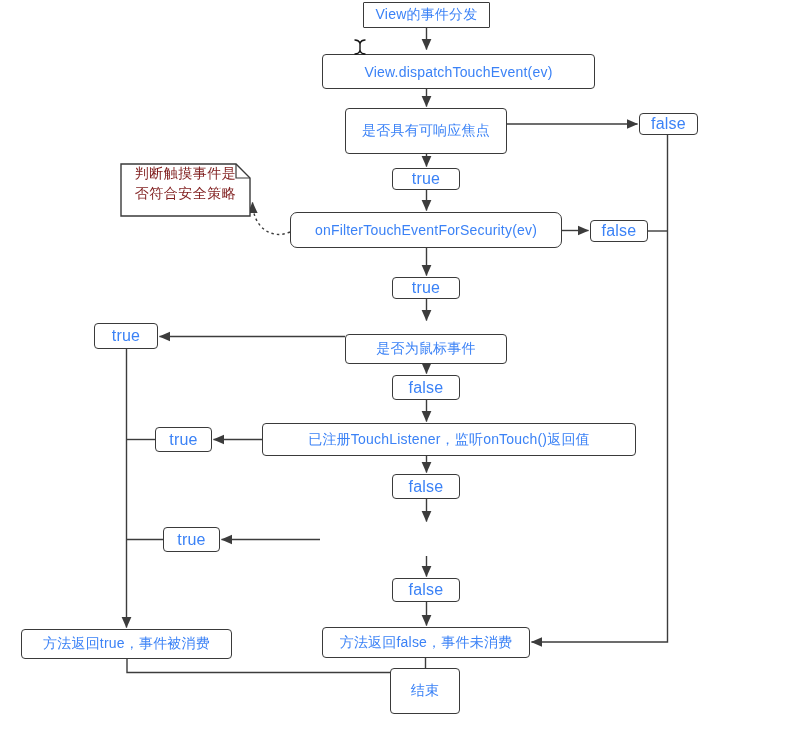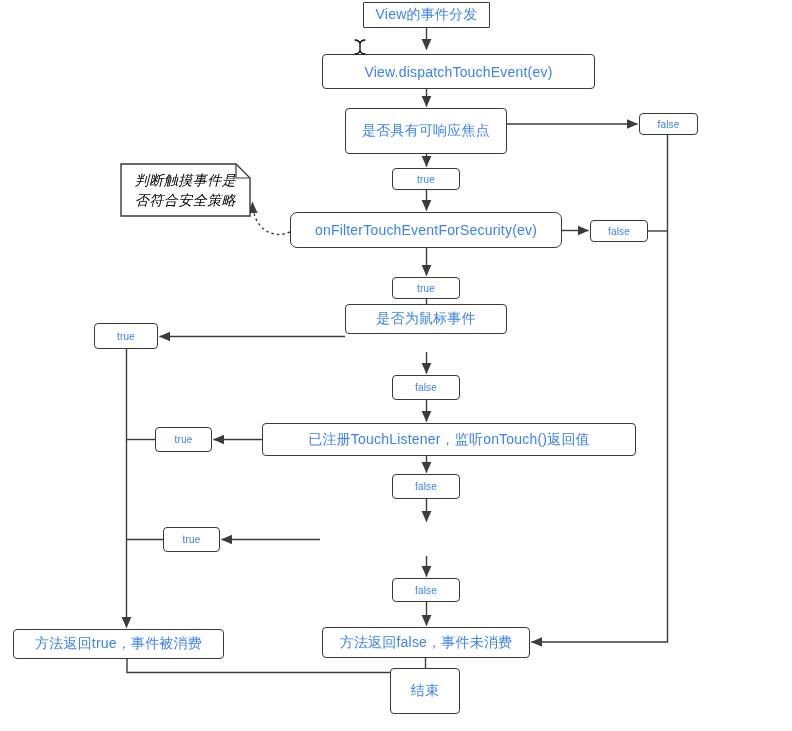--- a/index.html
+++ b/index.html
@@ -27,33 +27,32 @@
     align-items:center;
     justify-content:center;
     text-align:center;
     color:#3b82f6;
     font-size:14px;
     letter-spacing:0.2px;
     white-space:nowrap;
     z-index:2;
   }
   .node.sharp{border-radius:1px;}
-  .node.small{font-size:10px;}
+  .node.small{font-size:16px;}
   .note-shape{
     position:absolute;
     z-index:2;
   }
   .note-text{
     position:absolute;
     left:0;top:0;width:100%;height:100%;
     display:flex;flex-direction:column;
-    align-items:center;justify-content:center;
-    color:#000000;font-size:14px;line-height:1.45;
+    align-items:center;
+    color:#7f1d1d;font-size:14px;line-height:1.45;
     letter-spacing:0.5px;
-    font-style:italic;
   }
   .cursor{
     position:absolute;
     z-index:3;
   }
 </style>
 </head>
 <body>
 
 <div id="canvas">
@@ -113,38 +112,38 @@
       <span>否符合安全策略</span>
     </div>
   </div>
 
   <div class="node" style="left:290px;top:212px;width:272px;height:36px;border-radius:7px;">onFilterTouchEventForSecurity(ev)</div>
 
   <div class="node small" style="left:590px;top:220px;width:58px;height:22px;">false</div>
 
   <div class="node small" style="left:392px;top:277px;width:68px;height:22px;">true</div>
 
-  <div class="node" style="left:345px;top:304px;width:162px;height:30px;">是否为鼠标事件</div>
+  <div class="node" style="left:345px;top:334px;width:162px;height:30px;">是否为鼠标事件</div>
 
   <div class="node small" style="left:94px;top:323px;width:64px;height:26px;">true</div>
 
   <div class="node small" style="left:392px;top:375px;width:68px;height:25px;">false</div>
 
   <div class="node" style="left:262px;top:423px;width:374px;height:33px;">已注册TouchListener，监听onTouch()返回值</div>
 
   <div class="node small" style="left:155px;top:427px;width:57px;height:25px;">true</div>
 
   <div class="node small" style="left:392px;top:474px;width:68px;height:25px;">false</div>
 
 
   <div class="node small" style="left:163px;top:527px;width:57px;height:25px;">true</div>
 
   <div class="node small" style="left:392px;top:578px;width:68px;height:24px;">false</div>
 
-  <div class="node" style="left:13px;top:629px;width:211px;height:30px;">方法返回true，事件被消费</div>
+  <div class="node" style="left:21px;top:629px;width:211px;height:30px;">方法返回true，事件被消费</div>
 
   <div class="node" style="left:322px;top:627px;width:208px;height:31px;">方法返回false，事件未消费</div>
 
   <div class="node" style="left:390px;top:668px;width:70px;height:46px;text-align:right;">结束</div>
 
   <svg class="cursor" style="left:351px;top:37px;" width="18" height="20" viewBox="0 0 18 20">
     <g stroke="#141414" stroke-width="1.4" fill="none" stroke-linecap="round">
       <path d="M4 3 C7 3 8 4 9 6 C10 4 11 3 14 3"></path>
       <path d="M9 6 L9 14"></path>
       <path d="M4 17 C7 17 8 16 9 14 C10 16 11 17 14 17"></path>

